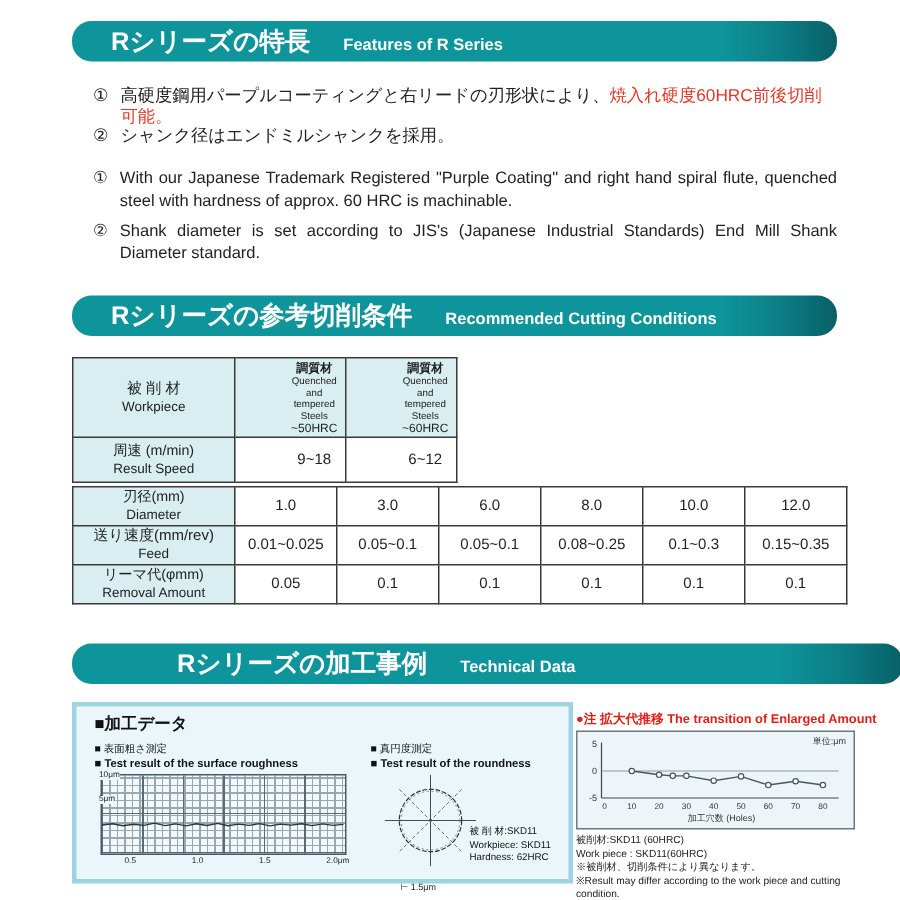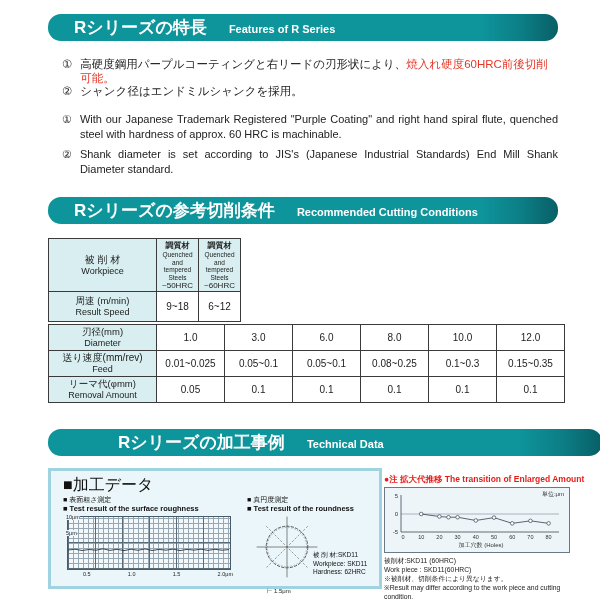--- a/index.html
+++ b/index.html
@@ -16,40 +16,40 @@
   .bar .en{font-size:11px;font-weight:bold;margin-left:22px;line-height:27px;}
   .jp-bullet{position:absolute;left:62px;width:496px;font-size:11.5px;line-height:14px;display:flex;}
   .jp-bullet .num{margin-right:8px;}
   .en-bullet{position:absolute;left:62px;width:496px;font-size:11px;line-height:15px;display:flex;text-align:justify;}
   .en-bullet .num{margin-right:8px;flex:0 0 auto;}
   table{border-collapse:collapse;position:absolute;table-layout:fixed;}
   td,th{border:1px solid #3a3a3a;padding:0;text-align:center;vertical-align:middle;font-weight:normal;}
   .hdr{background:#d8eef0;}
   #tbl1{left:48px;top:238px;}
   #tbl1 .c0{width:107px;margin-top:32px;}
-  #tbl1 .c1{width:41px;}
+  #tbl1 .c1{width:41px;padding-left:32px;}
   #tbl1 .r0{height:52px;}
   #tbl1 .r1{height:30px;}
   #tbl2{left:48px;top:324px;}
   #tbl2 .c0{width:107px;margin-top:32px;}
   #tbl2 .cv{width:67px;}
   #tbl2 tr{height:26px;}
   .cell-jp{display:block;font-size:10px;line-height:12px;}
   .cell-en{display:block;font-size:9px;line-height:11px;}
   .tiny{display:block;font-size:6.5px;line-height:7.5px;}
   .qt-jp{display:block;font-size:8px;font-weight:bold;line-height:10px;margin-top:2px;}
   .qt-rg{display:block;font-size:8px;line-height:10px;}
   .val{font-size:10px;}
   .red{color:#e53828;}
   
   #databox{
     position:absolute;left:48px;top:468px;width:328px;height:115px;
     border:3px solid #9fd3e0;background:#ebf6fa;
   }
-  #databox .title{position:absolute;left:12px;top:4px;font-size:16px;font-weight:normal;color:#111;}
+  #databox .title{position:absolute;left:12px;top:4px;font-size:11px;font-weight:bold;color:#111;}
   .sub-jp{display:block;font-size:7px;line-height:9px;color:#111;}
   .sub-en{display:block;font-size:7.5px;font-weight:bold;line-height:9px;color:#111;}
   #rough{position:absolute;left:12px;top:24px;width:170px;}
   #rough .grid{
     position:relative;margin-top:3px;margin-left:4px;width:162px;height:52px;
     border:1px solid #4a5a66;background-color:#f3f8fb;
     background-image:
       repeating-linear-gradient(0deg,#5a6b78 0 1px,transparent 1px 26px),
       repeating-linear-gradient(90deg,#5a6b78 0 1px,transparent 1px 27px),
       repeating-linear-gradient(0deg,#97a8b4 0 1px,transparent 1px 5px),

